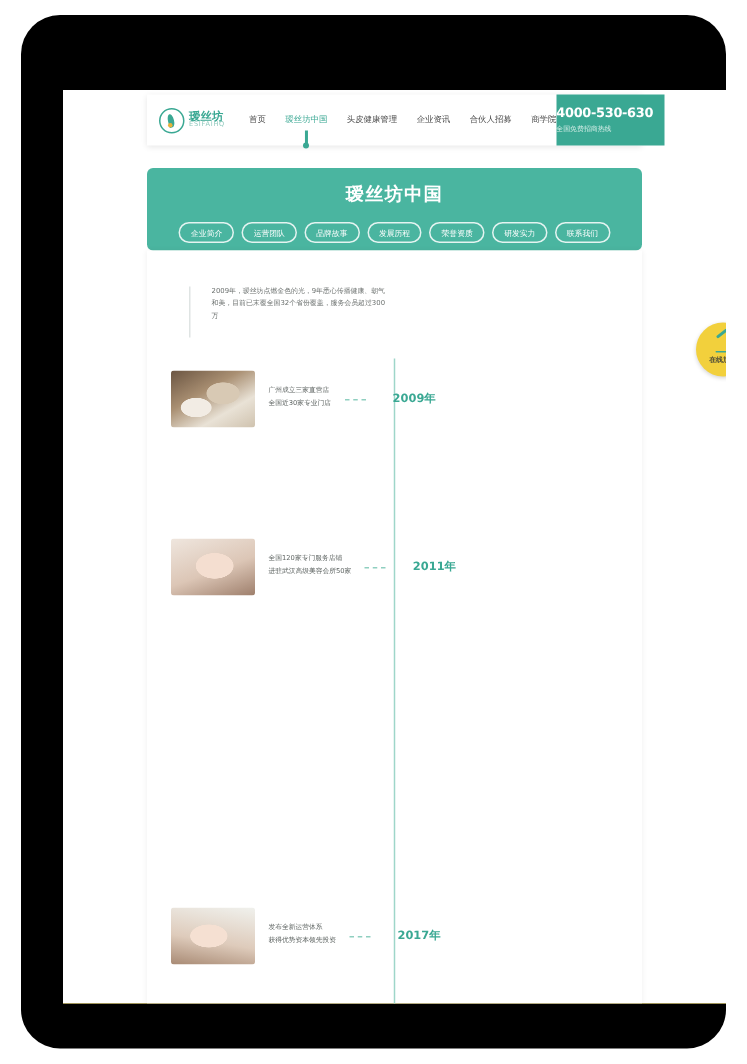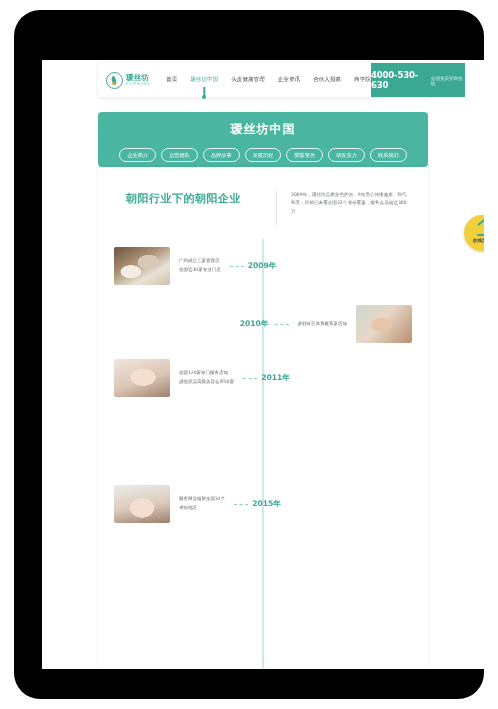--- a/index.html
+++ b/index.html
@@ -108,24 +108,24 @@
     content: "";
     position: absolute;
     left: 50%; top: 21px;
     width: 4px; height: 4px;
     border-radius: 50%;
     background: #3aa893;
     transform: translateX(-50%);
   }
 
   .phone-box {
-    width: 94px; height: 100%;
-    background: #3aa893;
-    display: flex; flex-direction: row;
-    align-items: center; justify-content: center;
+    width: 72px; height: 100%;
+    background: #3aa893;
+    display: flex; flex-direction: column;
+    align-items: flex-start; justify-content: center;
     flex: 0 0 auto;
   }
   .phone-num {
     font-size: 8.6px; color: #ffffff; font-weight: bold;
     letter-spacing: -.2px;
   }
   .phone-sub {
     font-size: 4.6px; color: #d4ede7; margin-top: 1.5px;
   }
 
@@ -237,21 +237,21 @@
     color: #3aa893;
     white-space: nowrap;
   }
   .dash {
     width: 14px; height: 1px;
     border-top: 1px dashed #8fcfc0;
     flex: 0 0 auto;
   }
   .row.left .desc  { margin-left: 9px; }
   .row.left .dash  { margin-left: 9px; }
-  .row.left .year  { margin-left: 4px; }
+  .row.left .year  { margin-left: 18px; }
   .row.right .year { margin-right: 6px; }
   .row.right .dash { margin-right: 9px; }
   .row.right .desc { margin-right: 9px; }
 
   
   .ph1 { background:
       radial-gradient(ellipse at 30% 65%, #f2ece4 0 18%, transparent 19%),
       radial-gradient(ellipse at 62% 40%, #d8c9b4 0 22%, transparent 23%),
       linear-gradient(150deg, #6b5542 0%, #a98f72 38%, #e9e2d6 70%, #cfc2ae 100%); }
   .ph2 { background:
@@ -356,61 +356,54 @@
           <span class="pill">发展历程</span>
           <span class="pill">荣誉资质</span>
           <span class="pill">研发实力</span>
           <span class="pill">联系我们</span>
         </div>
       </div>
 
       <div class="content">
 
         <div class="intro">
-          <div class="intro-head">朝阳行业下的朝阳企业</div>
           <div class="intro-divider"></div>
           <div class="intro-text">2009年，瑷丝坊点燃金色的光，9年悉心传播健康、朝气和美，目前已末覆全国32个省份覆盖，服务会员超过300万</div>
         </div>
 
         <div class="timeline">
           <div class="tl-line"></div>
 
           <div class="row left" style="top:4px">
             <div class="thumb ph1"></div>
             <div class="desc">广州成立三家直营店
 全国近30家专业门店</div>
             <div class="dash"></div>
             <div class="year">2009年</div>
           </div>
 
-          <div class="row right" style="top:62px">
-            <div class="year">2010年</div>
-            <div class="dash"></div>
-            <div class="desc">进驻岭艺体系教育家店铺</div>
-            <div class="thumb ph2"></div>
-          </div>
 
           <div class="row left" style="top:116px">
             <div class="thumb ph3"></div>
             <div class="desc">全国120家专门服务店铺
 进驻武汉高级美容会所50家</div>
             <div class="dash"></div>
             <div class="year">2011年</div>
           </div>
 
 
-          <div class="row left" style="top:242px">
-            <div class="thumb ph5"></div>
-            <div class="desc">服务网点辐射全国32个
-省份地区</div>
+
+
+          <div class="row left" style="top:362px">
+            <div class="thumb ph7"></div>
+            <div class="desc">发布全新运营体系
+获得优势资本领先投资</div>
             <div class="dash"></div>
-            <div class="year">2015年</div>
+            <div class="year">2017年</div>
           </div>
-
-
         </div>
       </div>
 
       <div class="float-btn">
         <span class="float-icon"></span>
         <span class="float-label">在线加盟</span>
       </div>
 
     </div>
   </div>

